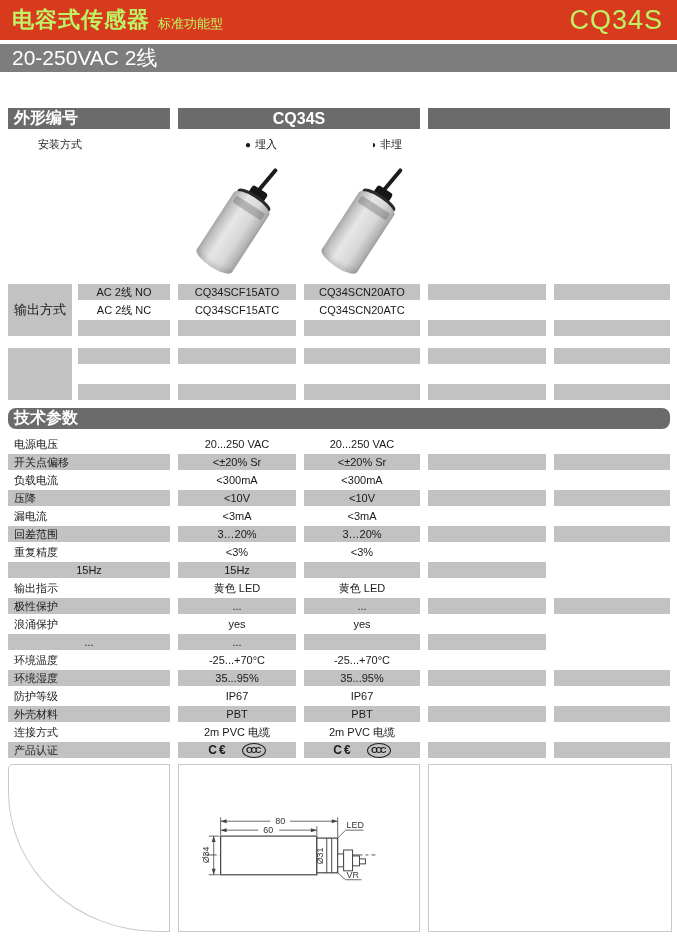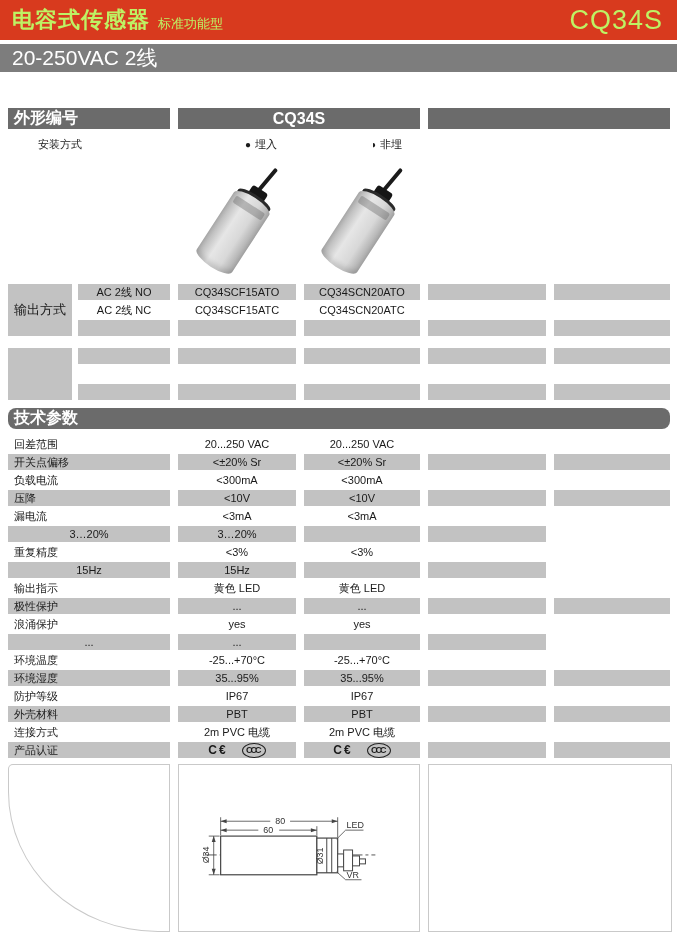--- a/index.html
+++ b/index.html
@@ -210,21 +210,21 @@
         <div class="cell gbg"></div>
       </div>
     </div>
   </div>
 
   <div class="grid5 specbar">
     <div class="cell hdrbar lblpad">技术参数</div>
   </div>
 
   <div class="grid5 srow">
-    <div class="cell lblpad">回差范围</div>
+    <div class="cell lblpad">电源电压</div>
     <div class="cell c-center">20...250 VAC</div>
     <div class="cell c-center">20...250 VAC</div>
     <div class="cell"></div>
     <div class="cell"></div>
   </div>
   <div class="grid5 srow g">
     <div class="cell lblpad">开关点偏移</div>
     <div class="cell c-center">&lt;±20% Sr</div>
     <div class="cell c-center">&lt;±20% Sr</div>
     <div class="cell"></div>
@@ -245,20 +245,21 @@
     <div class="cell"></div>
   </div>
   <div class="grid5 srow">
     <div class="cell lblpad">漏电流</div>
     <div class="cell c-center">&lt;3mA</div>
     <div class="cell c-center">&lt;3mA</div>
     <div class="cell"></div>
     <div class="cell"></div>
   </div>
   <div class="grid5 srow g">
+    <div class="cell lblpad">回差范围</div>
     <div class="cell c-center">3…20%</div>
     <div class="cell c-center">3…20%</div>
     <div class="cell"></div>
     <div class="cell"></div>
   </div>
   <div class="grid5 srow">
     <div class="cell lblpad">重复精度</div>
     <div class="cell c-center">&lt;3%</div>
     <div class="cell c-center">&lt;3%</div>
     <div class="cell"></div>

